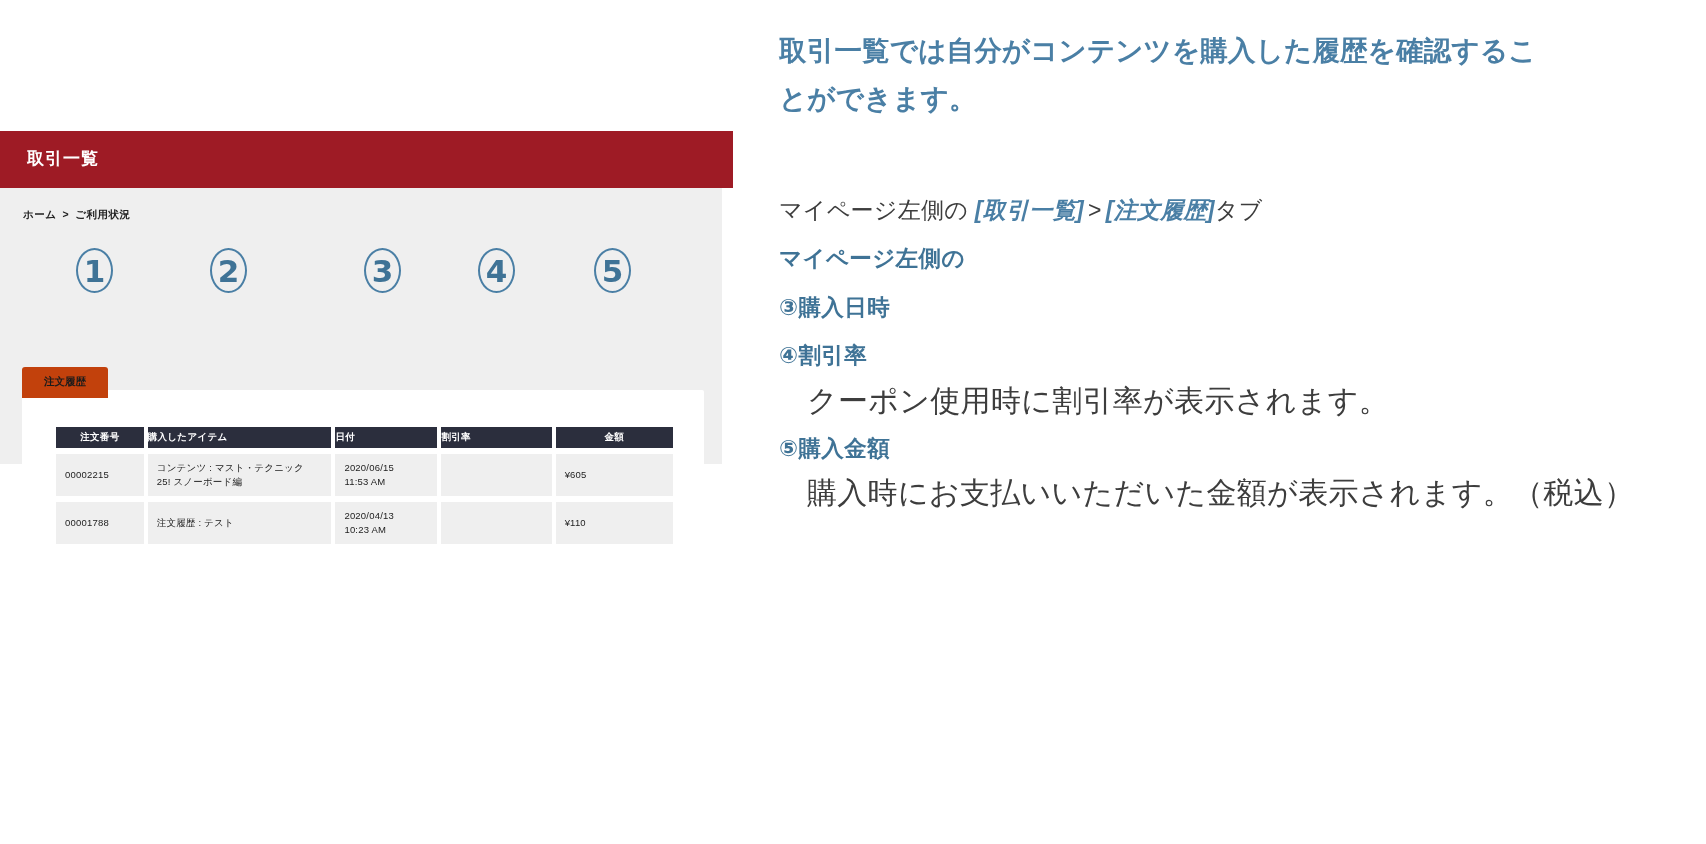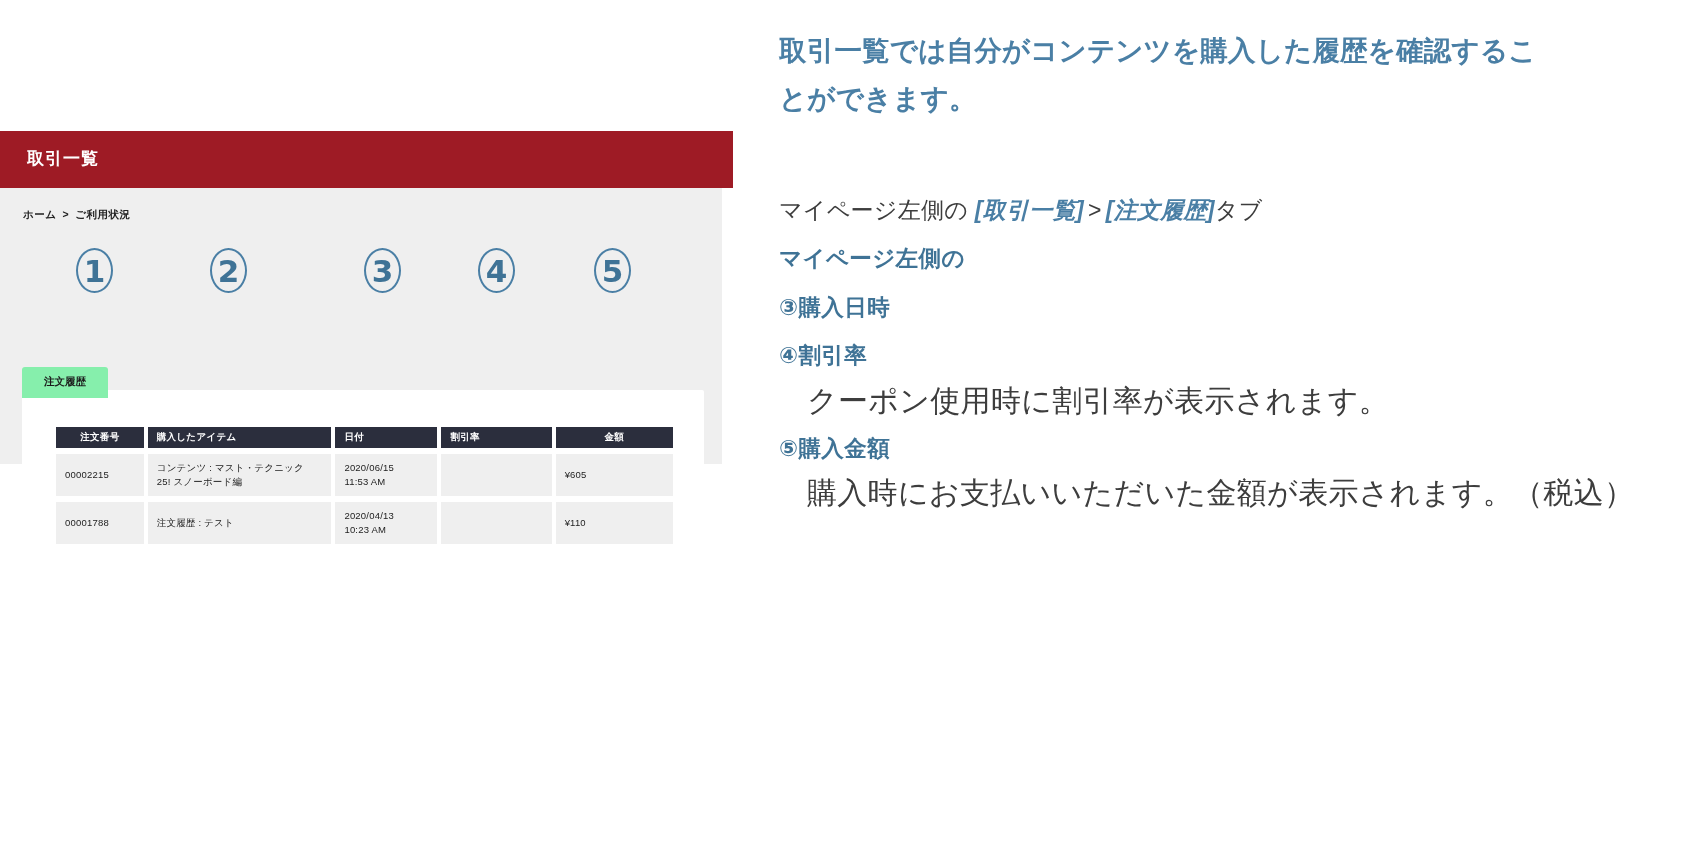--- a/index.html
+++ b/index.html
@@ -80,21 +80,21 @@
   }
 
   
   .tab-strip {
     position: absolute;
     left: 22px;
     top: 236px;
     z-index: 4;
   }
   .tab-active {
-    background: #86efac;
+    background: #c2410c;
     padding: 9px 22px 11px 22px;
     font-size: 10.5px;
     font-weight: bold;
     color: #1b1b1b;
     border-radius: 3px 3px 0 0;
     white-space: nowrap;
     display: inline-block;
     line-height: 1;
   }
 
@@ -120,21 +120,21 @@
     border-collapse: separate;
     border-spacing: 4px 6px;
     table-layout: fixed;
   }
   .mock-table th {
     background: #2b2e3d;
     color: #ffffff;
     font-size: 9.5px;
     font-weight: bold;
     height: 21px;
-    padding: 0 9px;
+    padding: 0 0;
     text-align: left;
     letter-spacing: 0.3px;
     white-space: nowrap;
     vertical-align: middle;
   }
   .mock-table th.center { text-align: center; }
   .mock-table td {
     background: #efefef;
     font-size: 9.5px;
     color: #222222;

